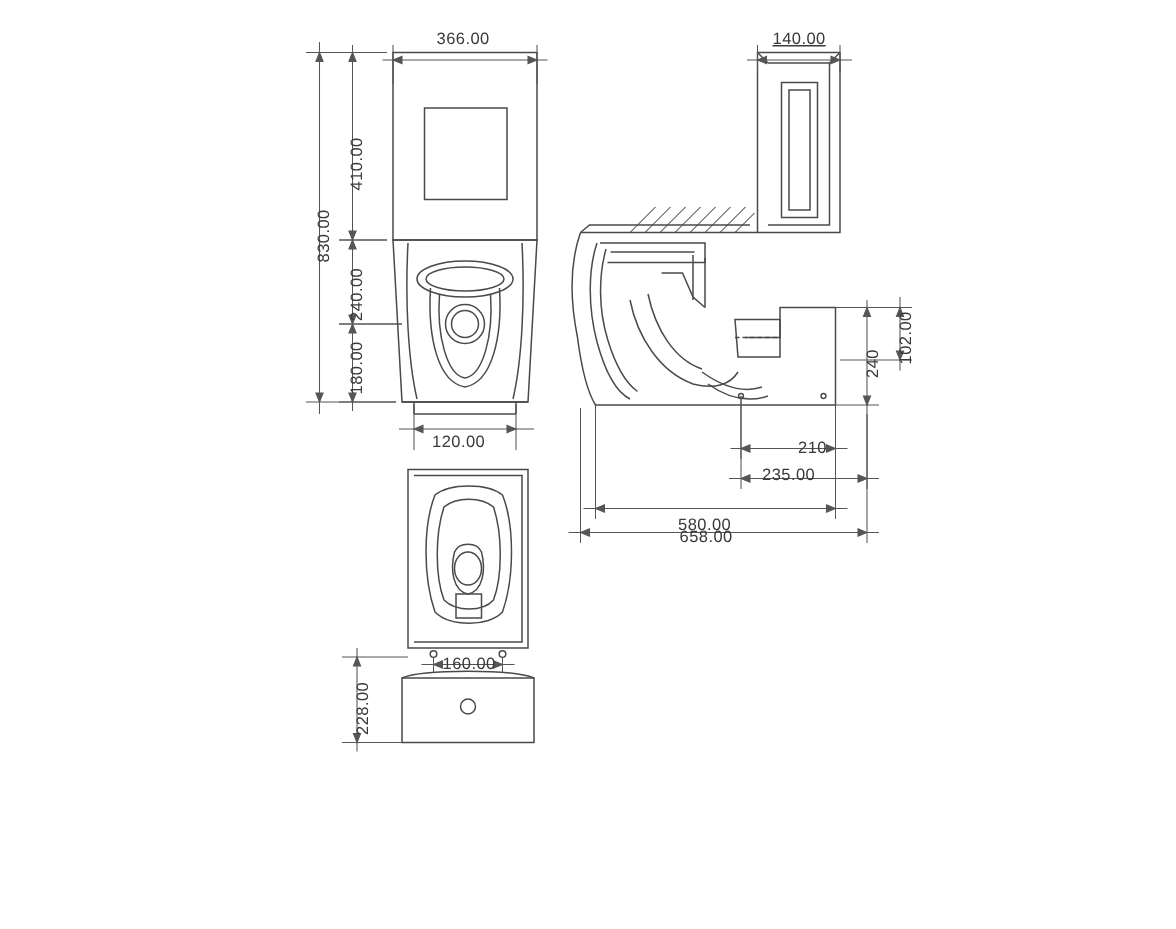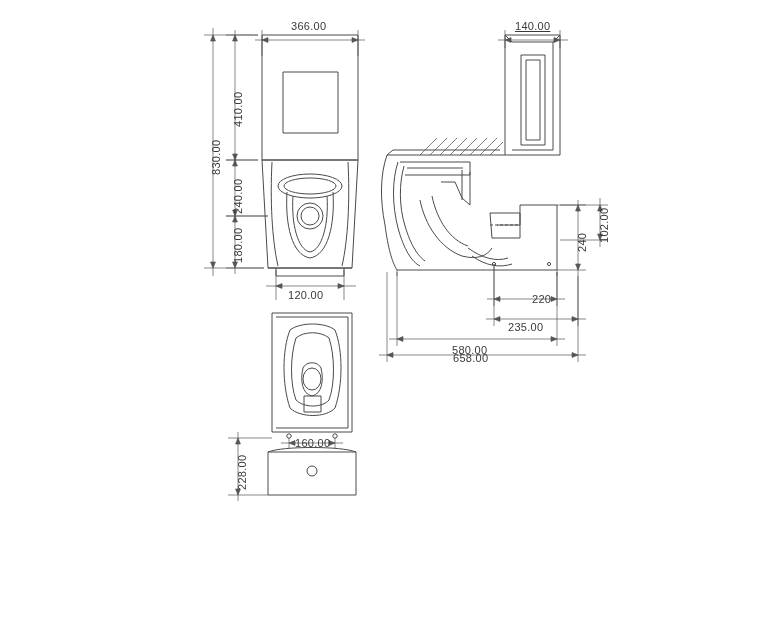--- a/index.html
+++ b/index.html
@@ -244,23 +244,23 @@
   <div class="dim-label vert" style="left:232px; top:214px;">240.00</div>
 
   <div class="dim-label vert" style="left:232px; top:263px;">180.00</div>
 
   <div class="dim-label" style="left:288px; top:289px;">120.00</div>
 
   <div class="dim-label vert" style="left:598px; top:243px;">102.00</div>
 
   <div class="dim-label vert" style="left:576px; top:252px;">240</div>
 
-  <div class="dim-label" style="left:532px; top:293px;">220</div>
-
-  <div class="dim-label" style="left:508px; top:321px;">235.00</div>
+  <div class="dim-label" style="left:532px; top:293px;">210</div>
+
+  <div class="dim-label" style="left:508px; top:311px;">235.00</div>
 
   <div class="dim-label" style="left:452px; top:344px;">580.00</div>
 
   <div class="dim-label" style="left:453px; top:352px;">658.00</div>
 
   <div class="dim-label" style="left:295px; top:437px;">160.00</div>
 
   <div class="dim-label vert" style="left:236px; top:490px;">228.00</div>
 
 </div>

